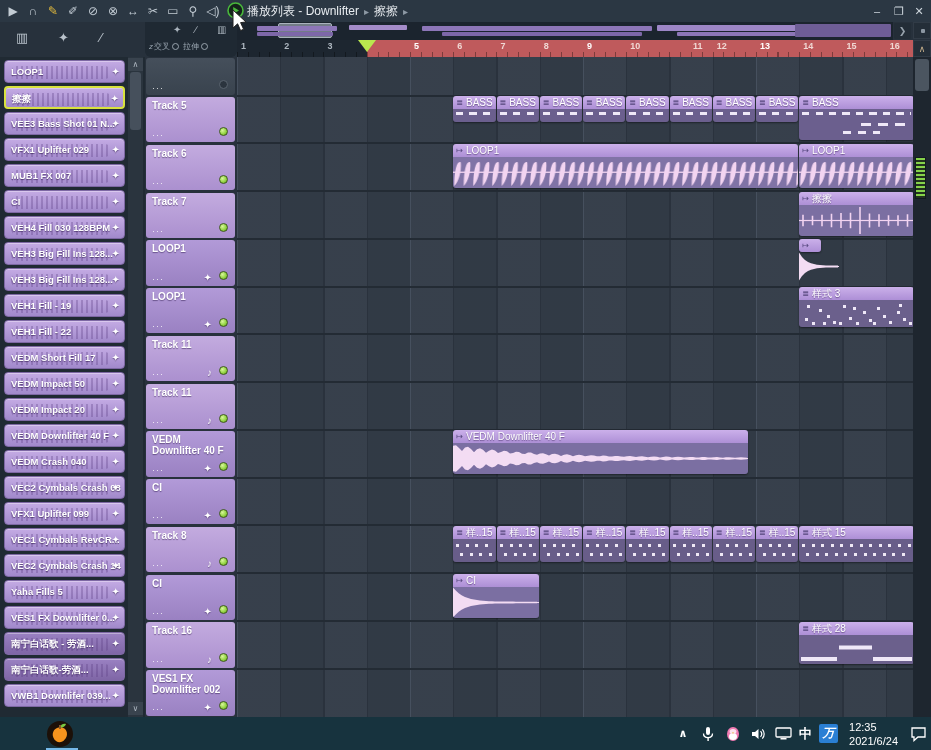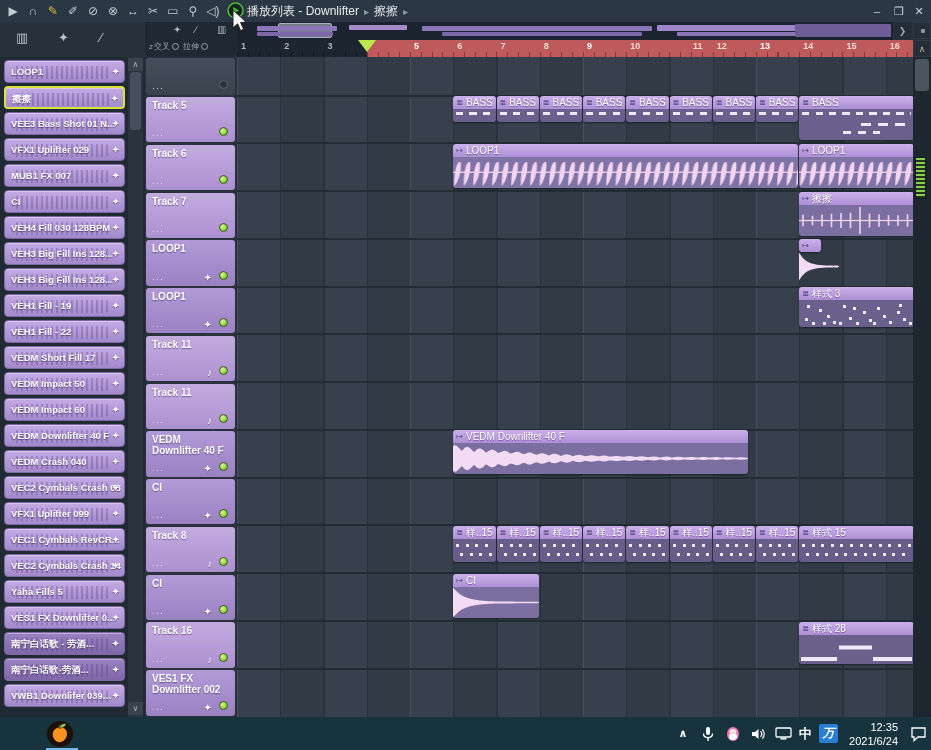--- a/index.html
+++ b/index.html
@@ -130,21 +130,21 @@
 
   
   .taskbar{position:absolute;left:0;top:717px;width:931px;height:33px;background:#17333e;z-index:30;}
   .fl-task{position:absolute;left:44px;top:2px;width:36px;height:29px;}
   .fl-underline{position:absolute;left:46px;bottom:0;width:32px;height:2px;background:#76b9e8;}
   .tray{position:absolute;right:4px;top:0;height:33px;display:flex;align-items:center;gap:7px;}
   .tray .tico{width:18px;height:18px;display:flex;align-items:center;justify-content:center;color:#fff;}
   .tray .txt{color:#fff;font-size:13px;font-weight:bold;}
   .imebox{width:19px;height:19px;background:#2a7fd4;border-radius:2px;color:#fff;font-size:12px;
      font-weight:bold;text-align:center;line-height:19px;font-style:italic;}
-  .clock{color:#fff;font-size:11px;text-align:right;line-height:14px;padding:0 4px;}
+  .clock{color:#fff;font-size:11px;text-align:left;line-height:14px;padding:0 4px;}
 </style>
 </head>
 <body>
 
 <div class="app">
 
   <svg width="0" height="0" style="position:absolute">
     <defs>
       <pattern id="bladep" width="9.5" height="31" patternUnits="userSpaceOnUse">
         <path d="M1.2 29 C1.2 12 4.5 3 7.8 5.5 C8.6 15 5.5 25 1.2 29 Z" fill="#f2d4f1"></path>
@@ -281,21 +281,21 @@
         </div>
         <div class="pitem">
           <span class="plabel">VEDM Short Fill 17</span>
           <span class="pan">✦</span>
         </div>
         <div class="pitem">
           <span class="plabel">VEDM Impact 50</span>
           <span class="pan">✦</span>
         </div>
         <div class="pitem">
-          <span class="plabel">VEDM Impact 60</span>
+          <span class="plabel">VEDM Impact 20</span>
           <span class="pan">✦</span>
         </div>
         <div class="pitem">
           <span class="plabel">VEDM Downlifter 40 F</span>
           <span class="pan">✦</span>
         </div>
         <div class="pitem">
           <span class="plabel">VEDM Crash 040</span>
           <span class="pan">✦</span>
         </div>

